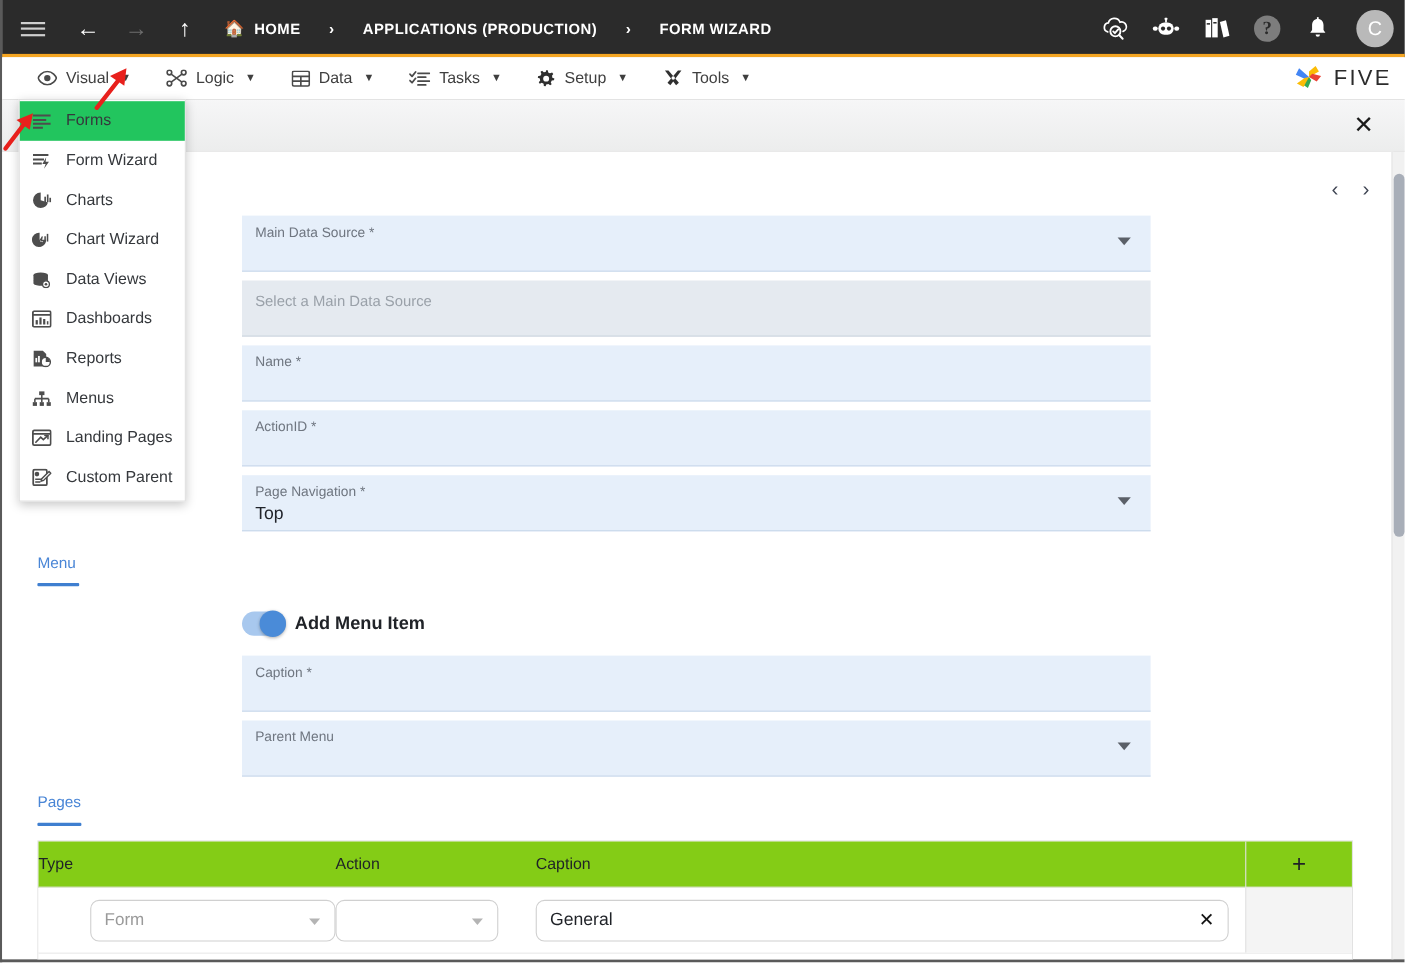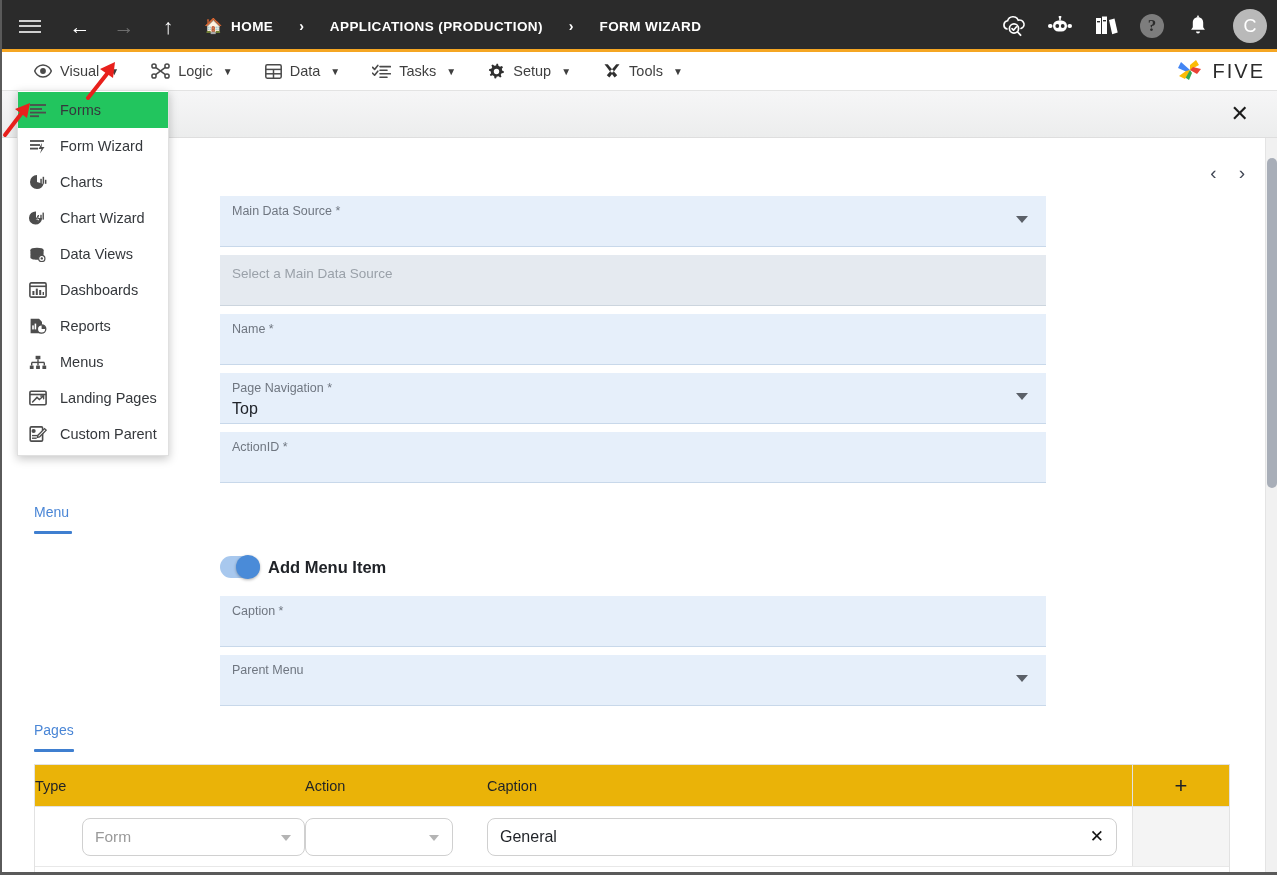--- a/index.html
+++ b/index.html
@@ -186,21 +186,21 @@
 
   
   .pages-table {
     position: absolute; left: 32px; top: 626px;
     width: 1196px;
     border: 1px solid #e2e2e2;
     background: #fff;
   }
   .ptab-head {
     display: flex; height: 42px; align-items: center;
-    background: #eab308; border-bottom: 1px solid #e2e2e2;
+    background: #84cc16; border-bottom: 1px solid #e2e2e2;
     font-size: 14.5px; color: #1f2227;
   }
   .ptab-head .th { padding-left: 0; }
   .th-type { width: 270px; padding-left: 47px; }
   .th-action { width: 182px; }
   .th-caption { width: 645px; }
   .th-plus {
     width: 97px; display:flex; align-items:center; justify-content:center;
     font-size: 22px; color: #1f2227; cursor: pointer; height: 42px;
     border-left: 1px solid #e2e2e2;
@@ -576,28 +576,28 @@
       <div class="field disabled">
         <div class="flabel">Select a Main Data Source</div>
       </div>
 
       <div class="field">
         <div class="flabel">Name *</div>
         <div class="fvalue"></div>
       </div>
 
       <div class="field">
+        <div class="flabel">ActionID *</div>
+        <div class="fvalue"></div>
+      </div>
+
+      <div class="field">
         <div class="flabel">Page Navigation *</div>
         <div class="fvalue">Top</div>
         <div class="fcaret"></div>
-      </div>
-
-      <div class="field">
-        <div class="flabel">ActionID *</div>
-        <div class="fvalue"></div>
       </div>
     </div>
 
     <div class="tabrow" style="top:365px;">
       <div class="tab-label">Menu</div>
       <div class="tab-underline" style="width:38px;"></div>
     </div>
 
     <div class="toggle-row">
       <div class="switch">

